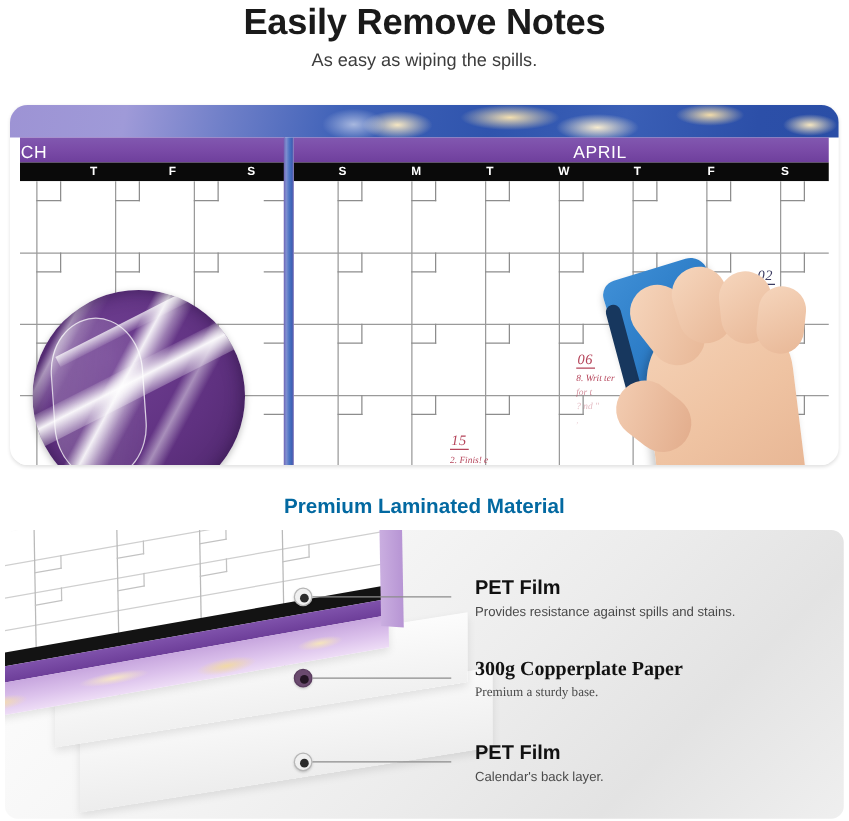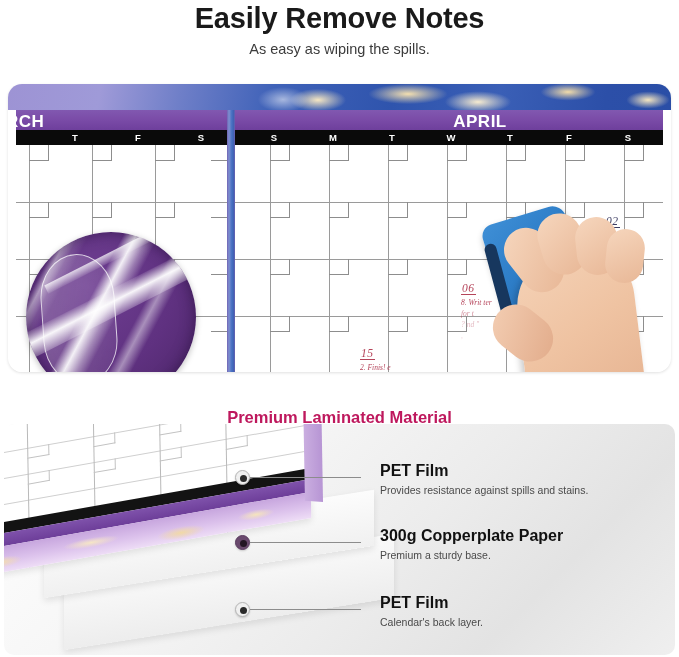--- a/index.html
+++ b/index.html
@@ -51,21 +51,21 @@
 
   
   .month-bar {
     position: absolute; top: 26px; height: 20px;
     background: linear-gradient(180deg,#8158b0 0%, #7a4ba7 50%, #6e3f9c 100%);
   }
   .month-bar.left  { left: 8px;   width: 212px; }
   .month-bar.right { left: 227px; width: 428px; }
   .month-name {
     position:absolute; bottom:-1px;
-    font-size: 17px; font-weight: 700; color: #ffffff;
+    font-size: 14px; font-weight: 400; color: #ffffff;
     letter-spacing: .5px; line-height: 19px;
   }
   .month-name.march { left: -10px; }
   .month-name.april { left: 0; width: 428px; text-align: center; margin-left: 31px; }
 
   
   .dow-bar { position: absolute; top: 46px; height: 15px; background: #0a0a0a; }
   .dow-bar.left  { left: 8px;   width: 212px; }
   .dow-bar.right { left: 227px; width: 428px; }
   .dow {
@@ -161,22 +161,22 @@
   .f3 { left: 70px; top: 2px;  width: 42px; height: 58px; transform: rotate(-6deg); }
   .f4 { left: 100px;top: 14px; width: 38px; height: 54px; transform: rotate(6deg); }
   .thumb {
     position:absolute; left: -6px; top: 86px; width: 46px; height: 64px;
     background: linear-gradient(160deg,#f3cdb2,#e2ac8b);
     border-radius: 26px; transform: rotate(-52deg);
   }
 
   
   .mat-title {
-    position: absolute; left: 0; top: 408px; width: 679px;
-    text-align: center; font-size: 16.5px; font-weight: 700; color: #be185d;
+    position: absolute; left: 0; top: 396px; width: 679px;
+    text-align: center; font-size: 16.5px; font-weight: 700; color: #0369a1;
   }
   .layer-panel {
     position: absolute; left: 4px; top: 424px; width: 671px; height: 231px;
     border-radius: 10px; overflow: hidden;
     background: linear-gradient(135deg,#ffffff 0%, #f7f7f7 30%, #ececec 58%, #e3e3e3 78%, #efefef 100%);
   }
   .layer-sheet {
     position: absolute;
     background: #fdfdfd;
     box-shadow: 0 3px 7px rgba(0,0,0,.10);
@@ -410,21 +410,21 @@
 
     <div class="cdot" style="left:231px; top:46px;"></div>
     <div class="connector" style="left:246px; top:53px; width:111px;"></div>
     <div class="lbl" style="left:376px; top:38px;">
       <div class="lbl-title">PET  Film</div>
       <div class="lbl-desc">Provides resistance against spills and stains.</div>
     </div>
 
     <div class="cdot dark" style="left:231px; top:111px;"></div>
     <div class="connector" style="left:246px; top:118px; width:111px;"></div>
-    <div class="lbl" style="left:376px; top:103px;">
+    <div class="lbl" style="left:376px; top:103px;font-family:Liberation Serif, serif;">
       <div class="lbl-title">300g Copperplate Paper</div>
       <div class="lbl-desc">Premium a sturdy base.</div>
     </div>
 
     <div class="cdot" style="left:231px; top:178px;"></div>
     <div class="connector" style="left:246px; top:185px; width:111px;"></div>
     <div class="lbl" style="left:376px; top:170px;">
       <div class="lbl-title">PET  Film</div>
       <div class="lbl-desc">Calendar's back layer.</div>
     </div>

